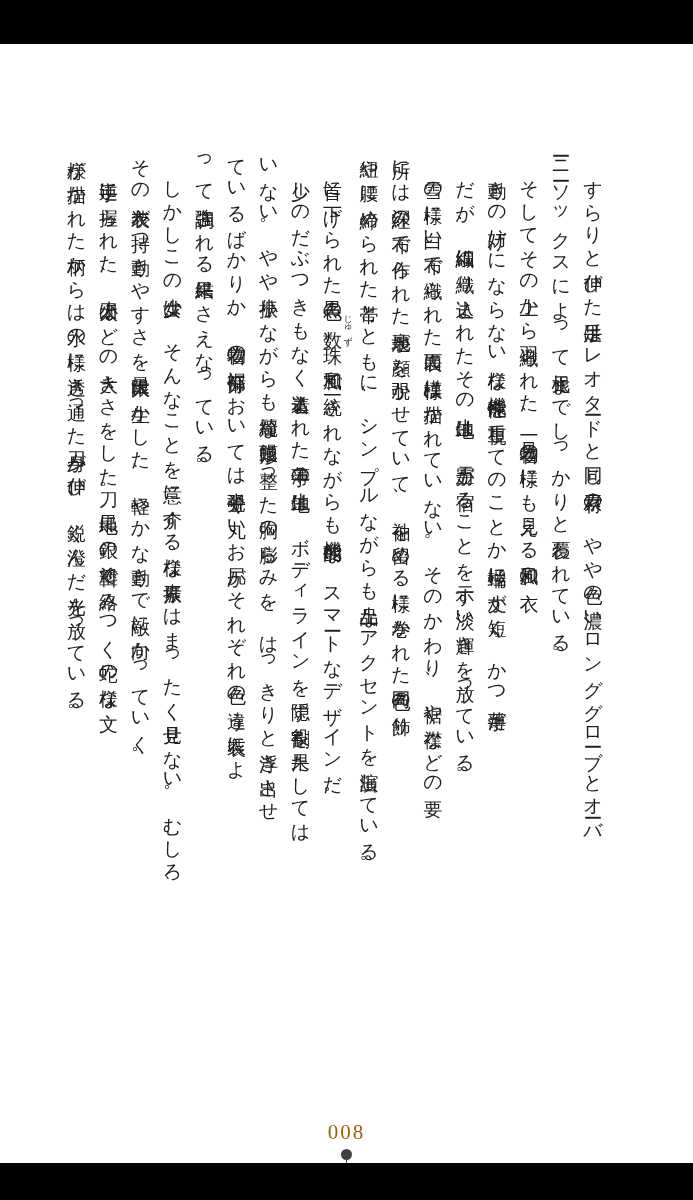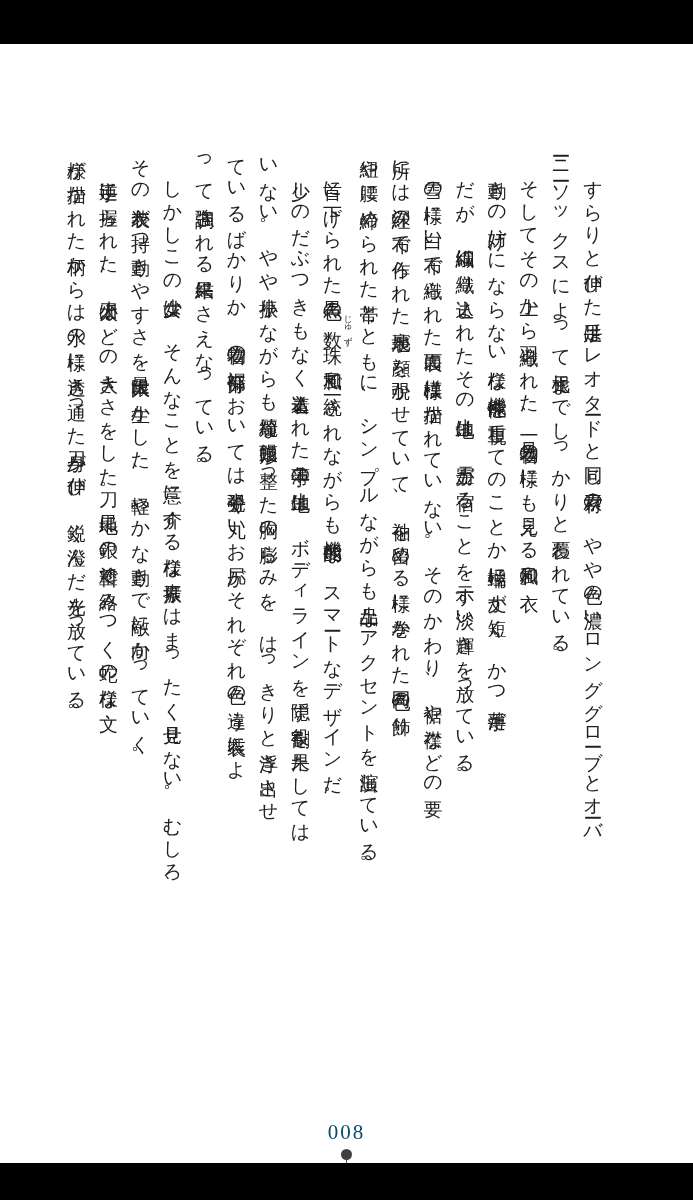--- a/index.html
+++ b/index.html
@@ -24,21 +24,21 @@
     height:870px;
   }
   .tcol{white-space:nowrap;}
   .tcol.indent{text-indent:21px;}
   ruby{ruby-position:over;}
   rt{font-size:9px;letter-spacing:0;color:#1f1f1f;}
 
   
   .pagenum-wrap{position:absolute;left:0;top:1120px;width:693px;text-align:center;z-index:2;}
   .pagenum{
-    font-size:21px;color:#0c4a6e;letter-spacing:2px;
+    font-size:21px;color:#a16207;letter-spacing:2px;
     font-family:"Liberation Serif","DejaVu Serif",serif;
     text-align:center;
   }
   .pagenum-dot{width:11px;height:11px;border-radius:50%;background:#3f3f3f;margin:4px auto 0 auto;}
   .pagenum-line{width:1px;height:45px;background:#555555;margin:0 auto;}
 </style>
 </head>
 <body>
 
 <div>

